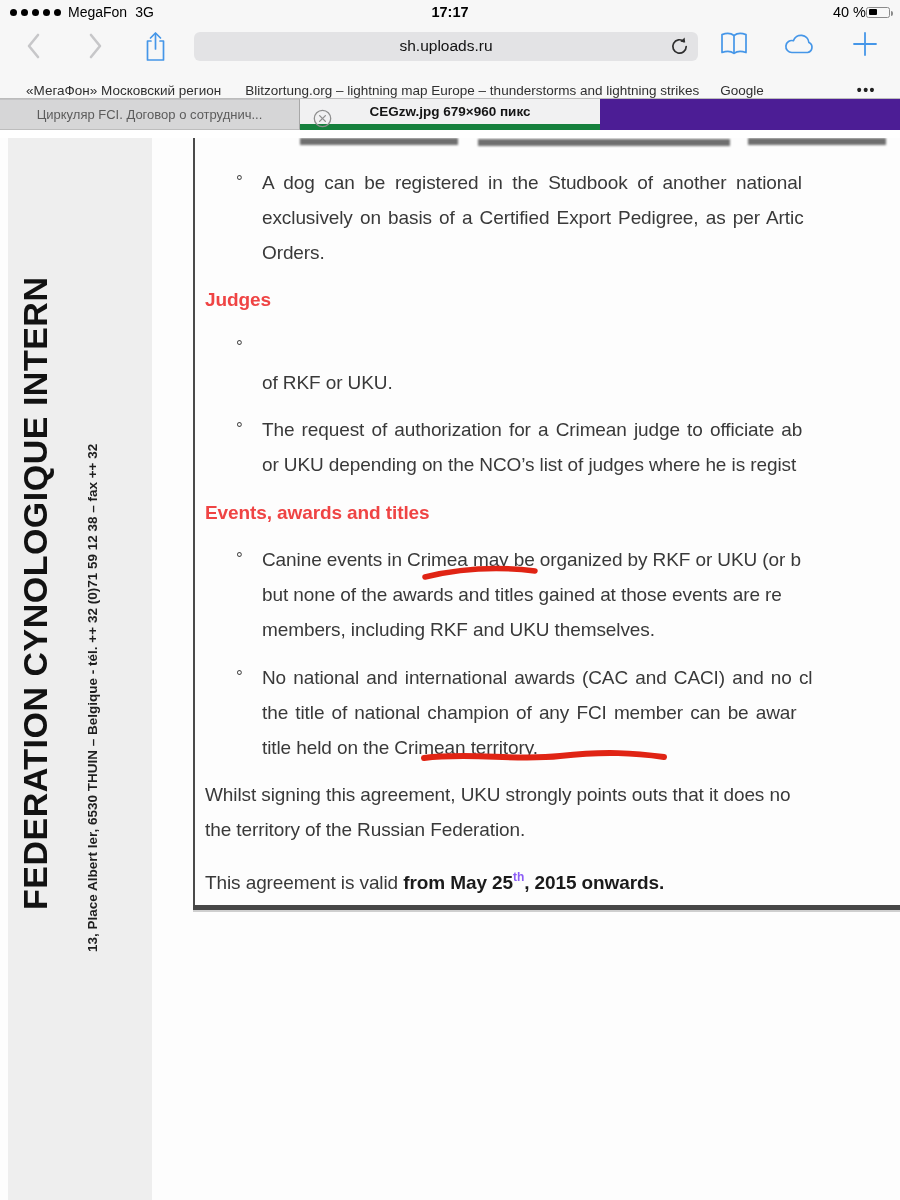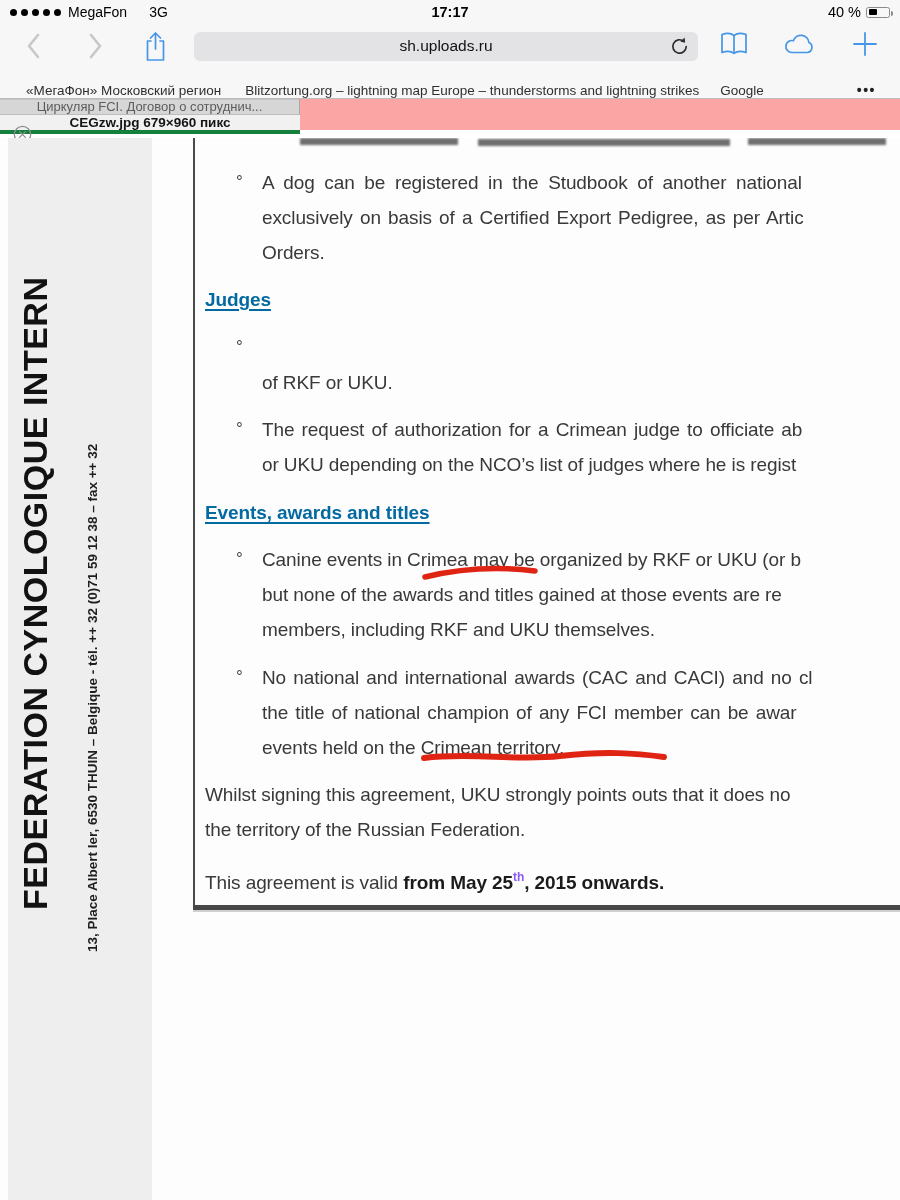--- a/index.html
+++ b/index.html
@@ -6,25 +6,25 @@
   html,body { width:900px; height:1200px; overflow:hidden; background:#fff;
               font-family:"Liberation Sans", sans-serif; }
 
   
   .chrome { background:#f7f7f7; }
   .statusbar { height:24px; display:flex; align-items:center; padding:0 10px;
                font-size:14.5px; color:#000;justify-content:center; }
   .sig { display:flex; gap:4px; align-items:center; margin-right:7px; }
   .sig i { width:7px; height:7px; border-radius:50%; background:#000; display:block; }
   .sb-carrier { font-size:14px; }
-  .sb-net { font-size:14px; margin-left:22px; }
+  .sb-net { font-size:14px; margin-left:8px; }
   .sb-center { position:absolute; left:0; right:0; text-align:center; font-weight:bold;
                font-size:14.5px; pointer-events:none; }
   .statusbar { position:relative; }
-  .sb-right { margin-left:auto; display:flex; align-items:center; gap:5px; font-size:14.5px; }
+  .sb-right { margin-left:auto; display:flex; align-items:center; font-size:14.5px; }
   .batt { position:relative; width:24px; height:11px; border:1px solid #8a8a8a; border-radius:2.5px; }
   .batt .fill { position:absolute; left:1.5px; top:1.5px; bottom:1.5px; width:38%; background:#000; border-radius:1px; }
   .batt .nub { position:absolute; right:-4px; top:3px; width:2.5px; height:5px; background:#8a8a8a;
                border-radius:0 2px 2px 0; }
 
   .toolbar { height:44px; display:flex; align-items:center; position:relative; padding:0 16px; }
   .nav-btn { width:34px; height:34px; display:flex; align-items:center; justify-content:center; }
   .nav-btn svg { display:block; }
   .tb-spacer1 { width:28px; } .tb-spacer2 { width:26px; }
   .urlfield { flex:1; height:29px; background:#e3e3e5; border-radius:6px; margin:0 20px 0 22px;
@@ -32,28 +32,28 @@
   .urltext { font-size:15.5px; color:#111;text-align:right; }
   .reload { position:absolute; right:8px; top:4px; width:21px; height:21px; }
   .right-icons { display:flex; align-items:center; gap:32px; padding-right:6px; }
 
   .bookmarksbar { height:31px; display:flex; align-items:flex-end; padding:0 24px 0 26px;
                   font-size:13.5px; color:#2f2f2f; border-bottom:1px solid #bcbcbc; }
   .bm-item { white-space:nowrap; }
   .bm-gap1 { width:24px; } .bm-gap2 { width:21px; }
   .bm-more { margin-left:auto; font-weight:bold; letter-spacing:1.5px; font-size:14px; color:#222; }
 
-  .tabbar { height:31px; display:flex; background:#fca5a5;flex-direction:column; }
+  .tabbar { height:31px; display:flex; background:#4c1d95; }
   .tab { width:300px; position:relative; display:flex; align-items:center; justify-content:center;
          background:#d6d6d7; border-right:1px solid #a8a8a8; border-bottom:1px solid #bdbdbd;
          box-shadow:inset 0 1px 0 #c3c3c5; }
   .tab .t-label { font-size:13px; color:#5c5c5c; white-space:nowrap; overflow:hidden;
                   max-width:270px; text-overflow:clip; }
   .tab.dim .t-label { color:#989898; }
-  .tab.active { background:#f1f1f2; border-bottom:4px solid #15803d; box-shadow:none; border-right:none; }
+  .tab.active { background:#f1f1f2; border-bottom:6px solid #15803d; box-shadow:none; border-right:none; }
   .tab.active .t-label { color:#141414; font-weight:bold; font-size:13.5px; }
   .tab-close { position:absolute; left:13px; top:10px; width:19px; height:19px; }
 
   
   .content { position:absolute; left:0; top:138px; width:900px; height:1062px;
              background:#fdfdfd; overflow:hidden; }
   .scan-band { position:absolute; left:8px; top:0; width:144px; height:100%; background:#eeeeee; }
 
   .vtitle { position:absolute; left:16px; top:772px; transform:rotate(-90deg);
             transform-origin:0 0; white-space:nowrap; font-weight:bold; font-size:34px;
@@ -67,21 +67,21 @@
                box-shadow:0 2px 0 rgba(150,150,150,.45); }
   .smudge { position:absolute; top:0; height:7px; background:#6f6f6f; filter:blur(1.3px); }
   .sm1 { left:300px; width:158px; } .sm2 { left:478px; width:252px; top:1px;} .sm3 { left:748px; width:138px; }
 
   .doc-lines { position:absolute; left:205px; top:14px; width:695px; }
   .line { position:relative; height:35px; line-height:35px; white-space:nowrap;
           font-size:19px; color:#393939; letter-spacing:-0.1px; }
   .blk { margin-top:12.5px; }
   .b { padding-left:57px; }
   .marker { position:absolute; left:31px; top:-1px; font-size:17px; color:#4a4a4a; }
-  .heading { color:#0369a1; font-weight:bold; text-decoration:underline;
+  .heading { color:#ef4444; font-weight:bold; 
              text-decoration-thickness:1.5px; text-underline-offset:3px; }
   .bold { font-weight:bold; color:#1b1b1b; }
   .sup { font-weight:bold; color:#8b5cf6; font-size:12px; vertical-align:8px; }
   .ws1 { word-spacing:4.5px; } .ws2 { word-spacing:2px; }
 
   .red-mark { position:absolute; pointer-events:none; }
   .rm1 { left:421px; top:424px; }
   .rm2 { left:420px; top:610px; }
 </style>
 </head>
@@ -219,21 +219,21 @@
     <div class="line b"><span>or UKU depending on the NCO’s list of judges where he is regist</span></div>
 
     <div class="line heading blk">Events, awards and titles</div>
 
     <div class="line b blk"><span class="marker">°</span><span>Canine events in Crimea may be organized by RKF or UKU (or b</span></div>
     <div class="line b"><span>but none of the awards and titles gained at those events are re</span></div>
     <div class="line b"><span>members, including RKF and UKU themselves.</span></div>
 
     <div class="line b blk ws2"><span class="marker">°</span><span>No national and international awards (CAC and CACI) and no cl</span></div>
     <div class="line b ws2"><span>the title of national champion of any FCI member can be awar</span></div>
-    <div class="line b"><span>events held on the Crimean territory.</span></div>
+    <div class="line b"><span>title held on the Crimean territory.</span></div>
 
     <div class="line blk"><span>Whilst signing this agreement, UKU strongly points outs that it does no</span></div>
     <div class="line"><span>the territory of the Russian Federation.</span></div>
 
     <div class="line blk">
       <span>This agreement is valid </span><span class="bold">from May 25</span><span class="sup">th</span><span class="bold">, 2015 onwards.</span>
     </div>
   </div>
 
   <div class="red-mark rm1">

